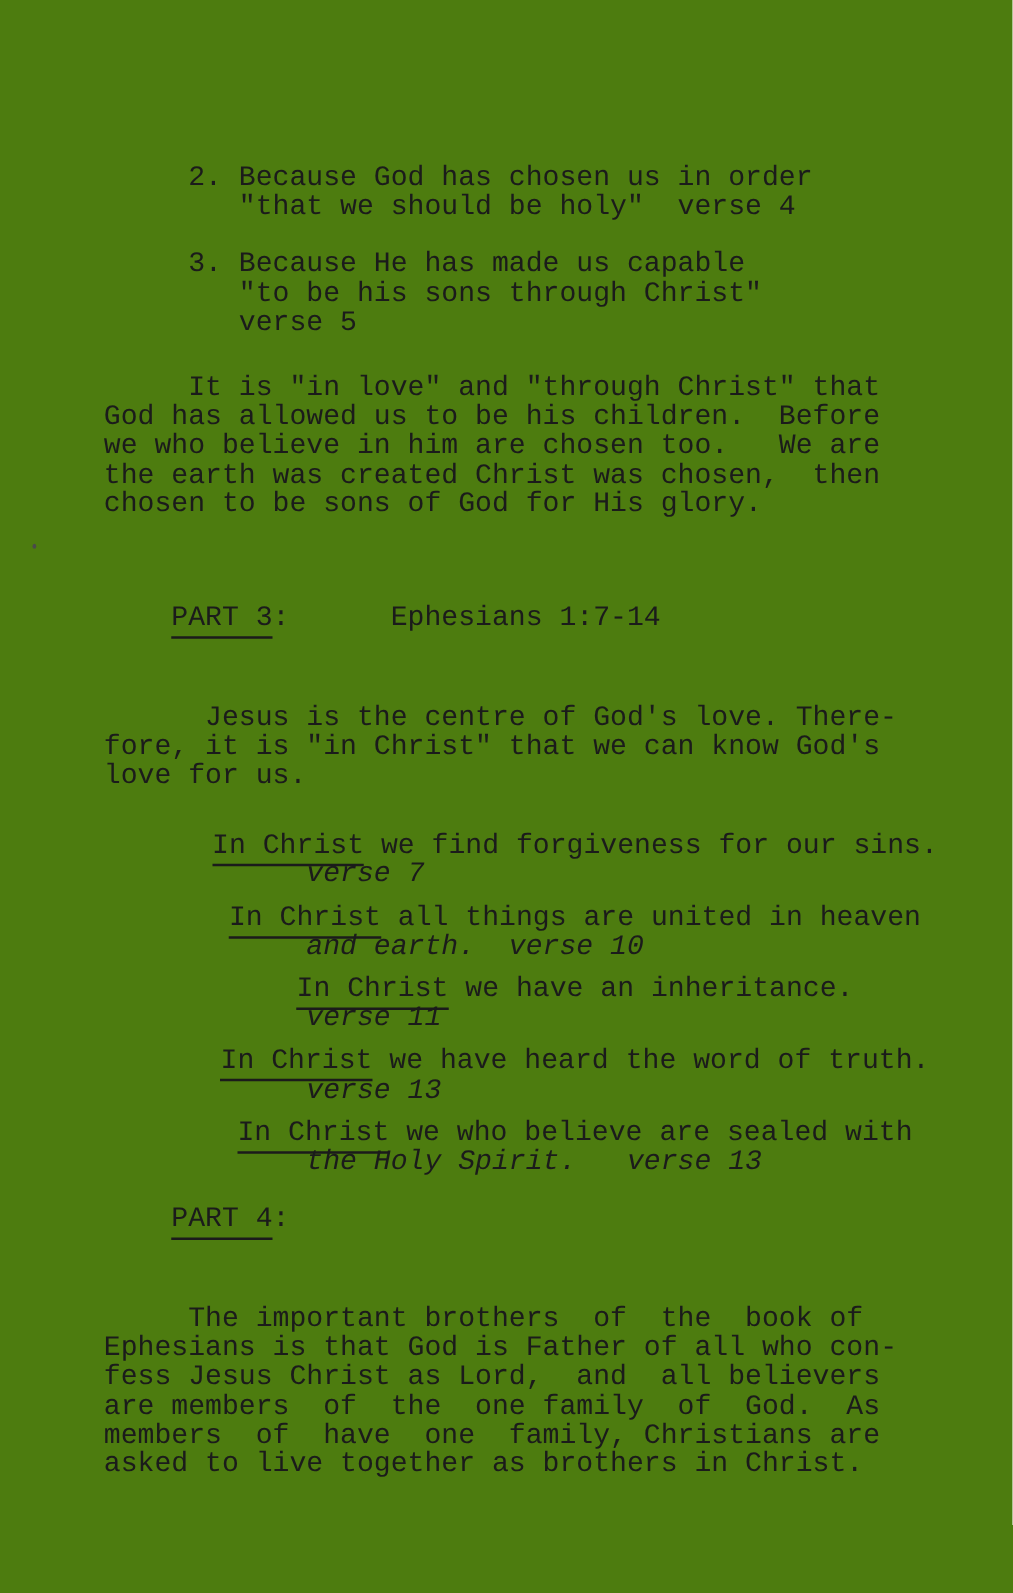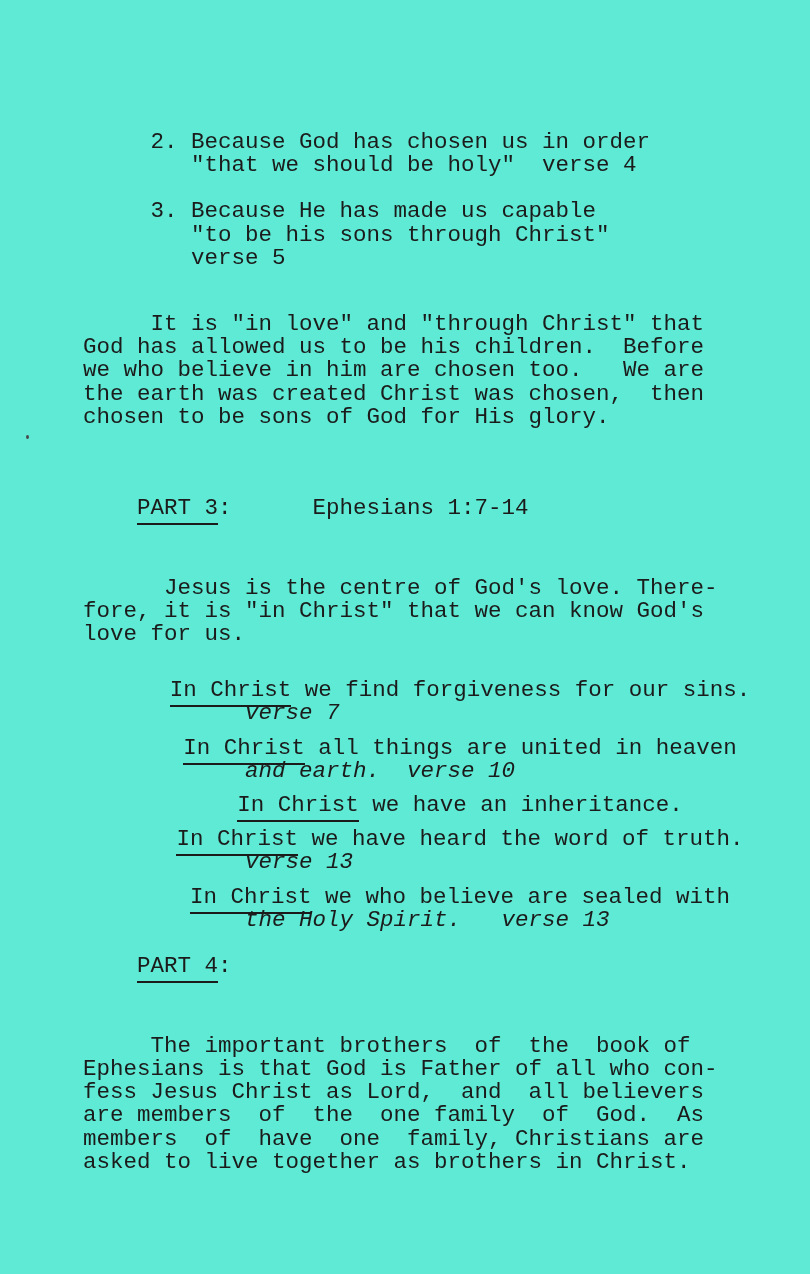--- a/index.html
+++ b/index.html
@@ -4,21 +4,21 @@
 <style>
   html, body {
     margin: 0;
     padding: 0;
     background: #ffffff;
   }
   .page {
     position: relative;
     width: 810px;
     height: 1274px;
-    background: #5eead4;
+    background: #4d7c0f;
     overflow: hidden;
     font-family: "Liberation Mono", "DejaVu Sans Mono", monospace;
     font-size: 22.5px;
     line-height: 23.2px;
     color: #1b1b1b;
     box-sizing: border-box;
     padding: 131px 0 0 83px;
   }
   .line { white-space: pre; }
   .ind2  { padding-left: 2ch; text-align: center; }
@@ -26,21 +26,21 @@
   .ind6  { padding-left: 6ch; }
   .ind8  { padding-left: 8ch; }
   .ind12 { padding-left: 12ch; font-style: italic; }
   .u {
     border-bottom: 2px solid currentColor;
     padding-bottom: 2px;
   }
   .gap6 { margin-left: 6ch; text-align: right; }
   .mb23 { margin-bottom: 23px; }
   .mb33 { margin-bottom: 33px; }
-  .mb35 { margin-bottom: 43px; }
+  .mb35 { margin-bottom: 29px; }
   .mb45 { margin-bottom: 45px; }
   .mb52 { margin-bottom: 52px; }
   .mb58 { }
   .ic-item { margin-bottom: 11px; }
   .speck {
     position: absolute;
     left: 26px;
     top: 435px;
     width: 3px;
     height: 4px;
@@ -89,20 +89,21 @@
     <div class="line ind12">verse 7</div>
   </div>
 
   <div class="ic-item">
     <div class="line ind2"><span class="u">In Christ</span><span> all things are united in heaven</span></div>
     <div class="line ind12">and earth.  verse 10</div>
   </div>
 
   <div class="ic-item">
     <div class="line ind2"><span class="u">In Christ</span><span> we have an inheritance.</span></div>
+    <div class="line ind12">verse 11</div>
   </div>
 
   <div class="ic-item">
     <div class="line ind2"><span class="u">In Christ</span><span> we have heard the word of truth.</span></div>
     <div class="line ind12">verse 13</div>
   </div>
 
   <div class="mb58">
     <div class="line ind2"><span class="u">In Christ</span><span> we who believe are sealed with</span></div>
     <div class="line ind12">the Holy Spirit.   verse 13</div>

